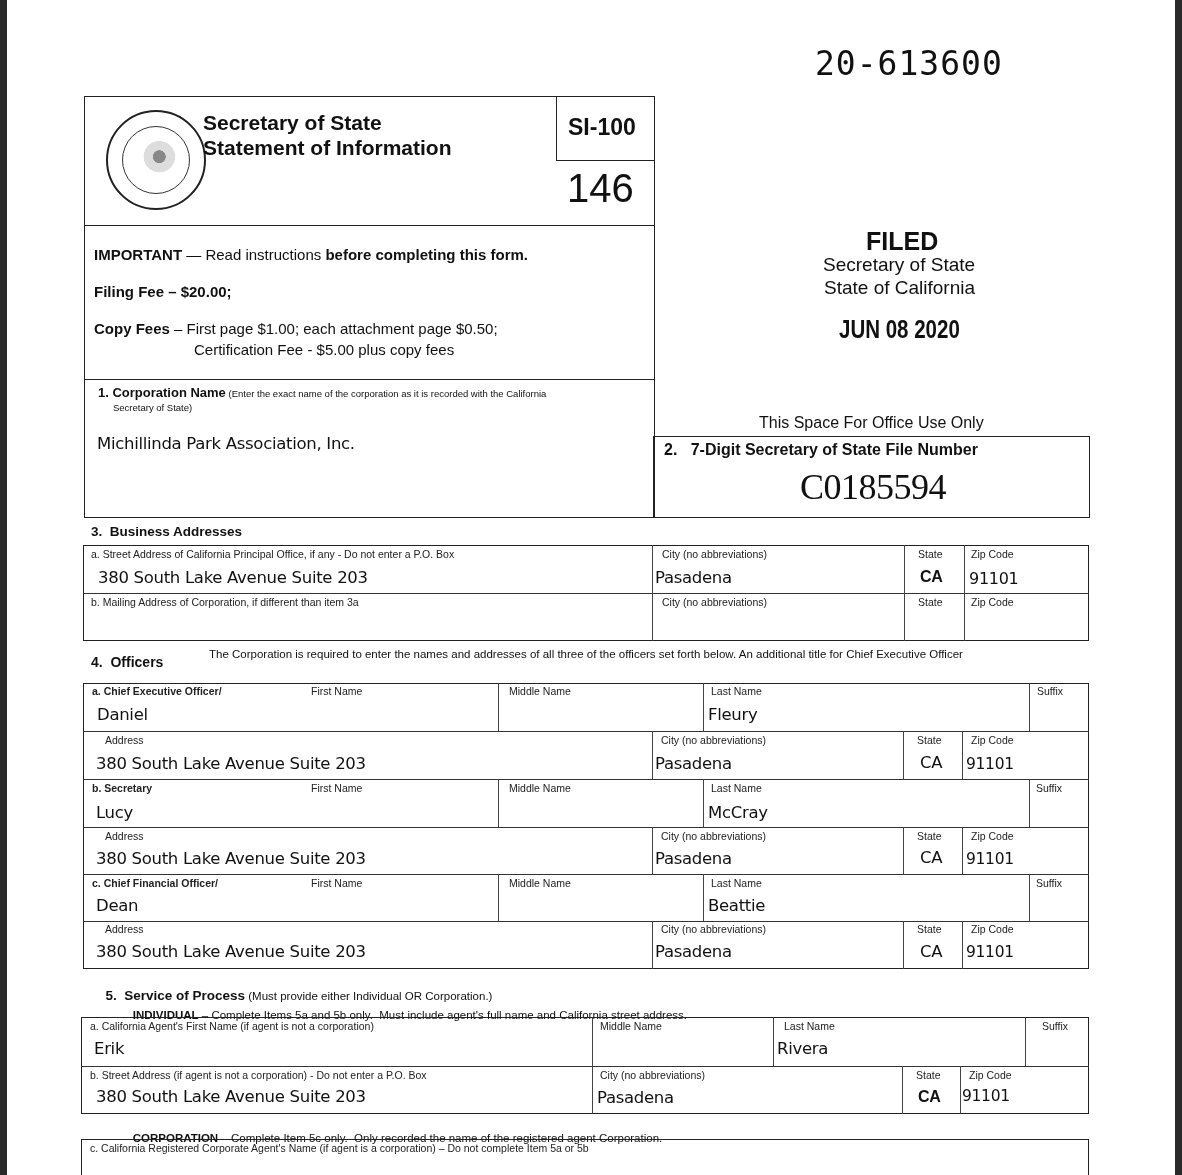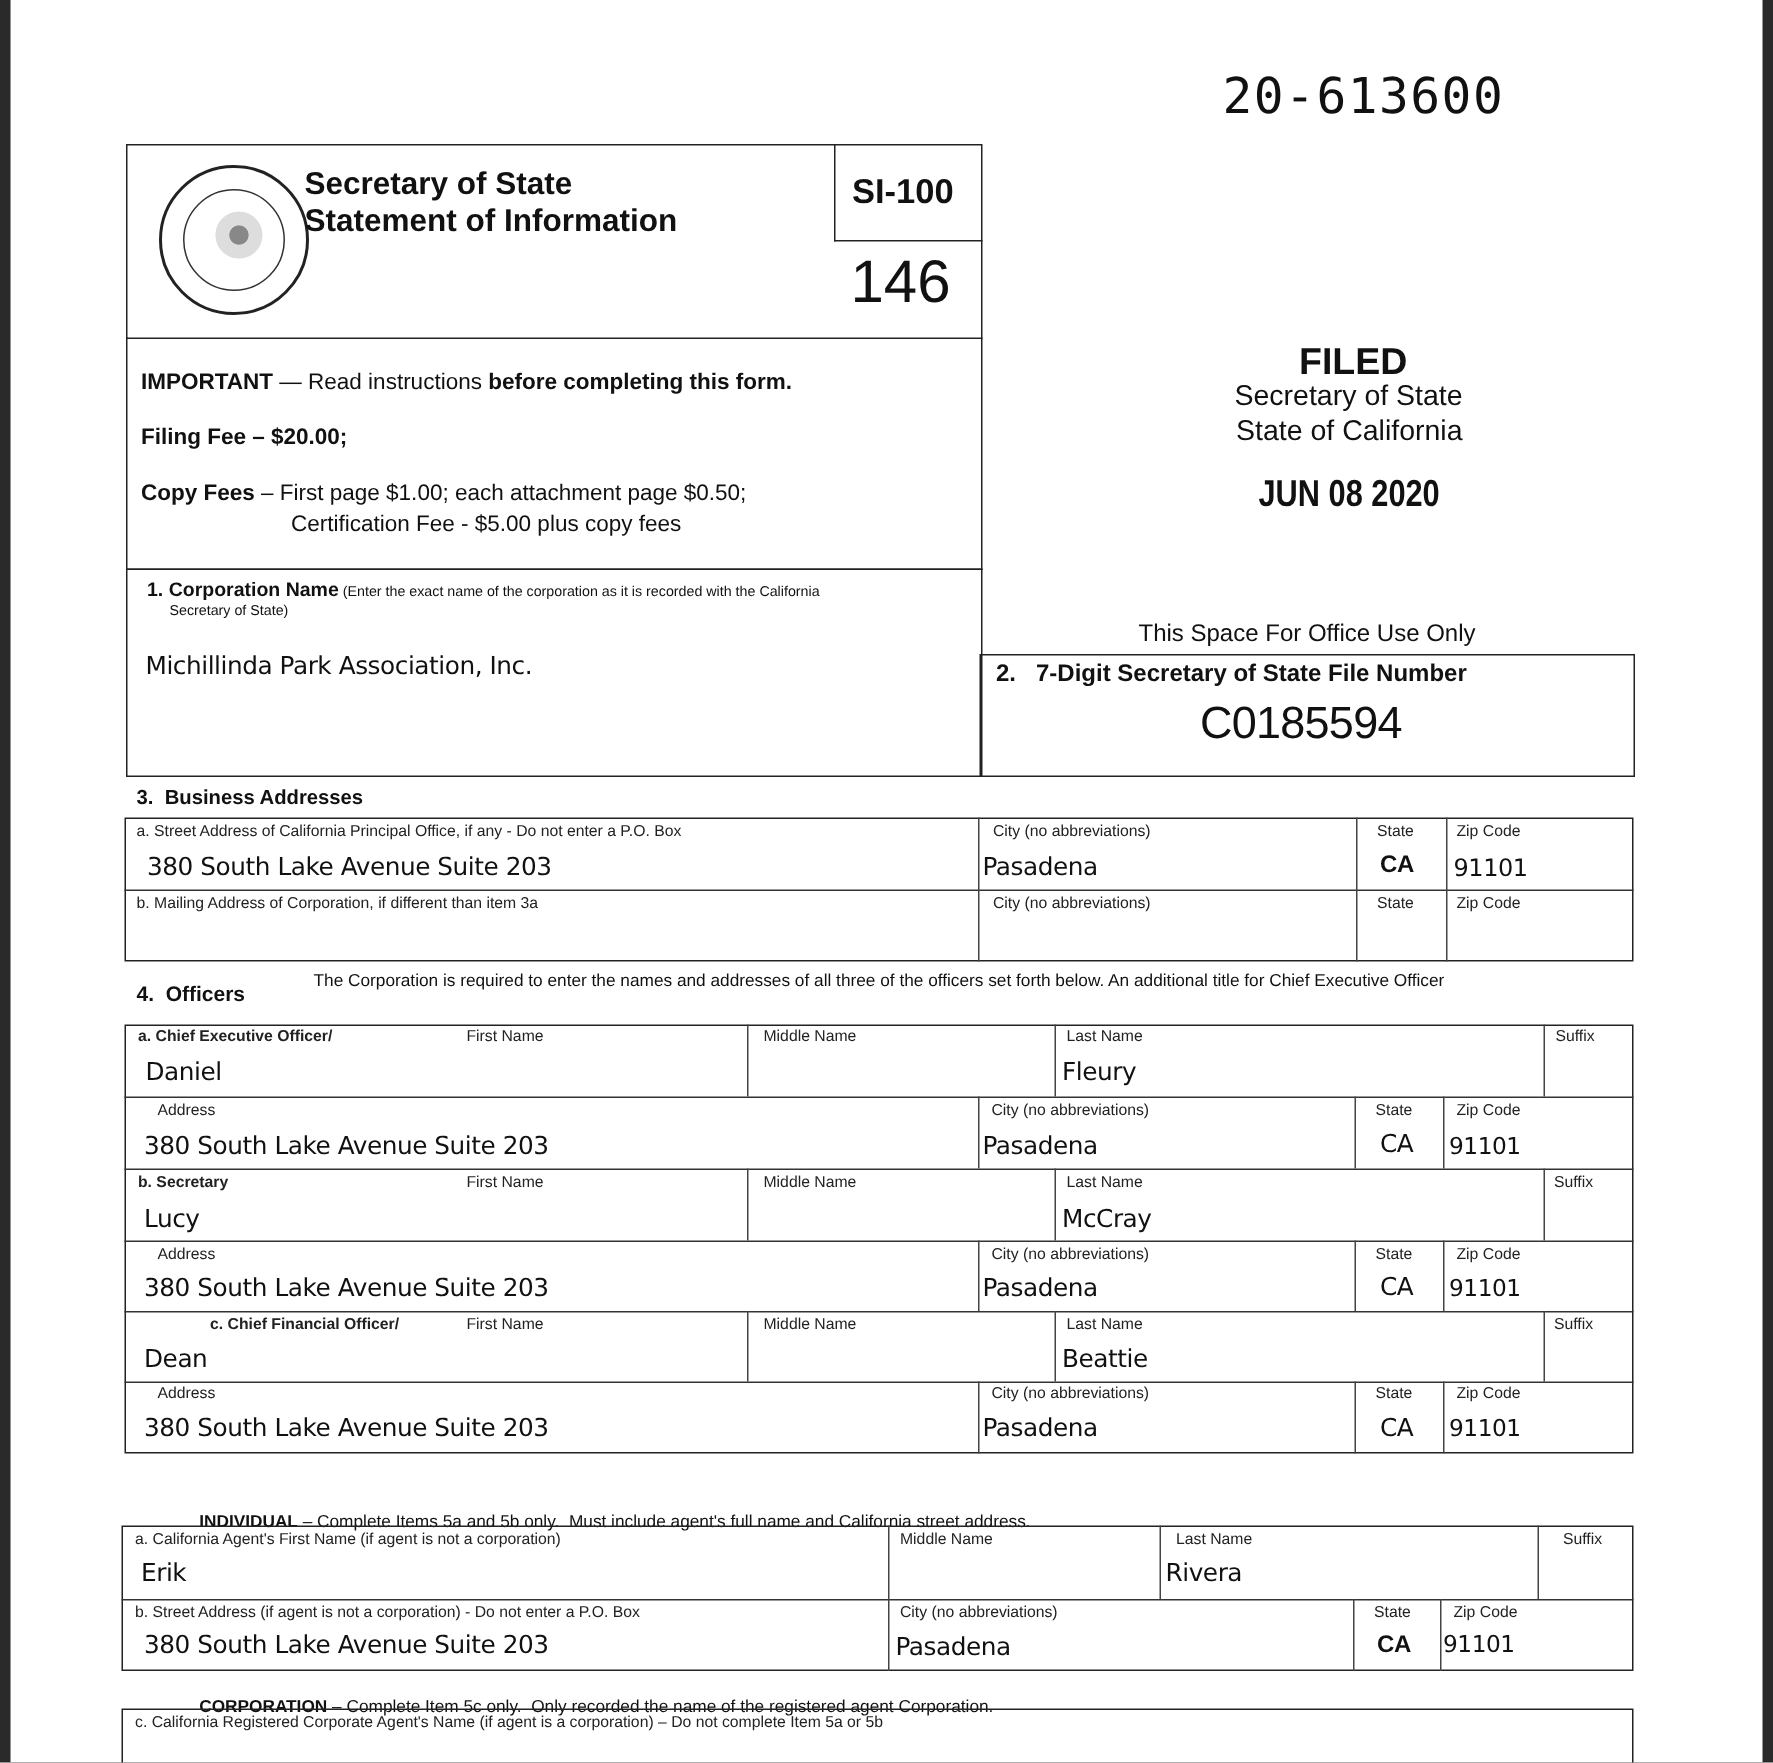--- a/index.html
+++ b/index.html
@@ -53,21 +53,21 @@
 
   <div class="abs b" style="left:859px; top:227px; font-size:25px;">FILED</div>
   <div class="abs" style="left:816px; top:254px; font-size:19px;">Secretary of State</div>
   <div class="abs" style="left:817px; top:277px; font-size:19px;">State of California</div>
   <div class="abs b" style="left:832px; top:315px; font-size:25px; transform:scaleX(0.82); transform-origin:left;">JUN 08 2020</div>
 
   <div class="abs" style="left:752px; top:414px; font-size:16px;">This Space For Office Use Only</div>
 
   <div class="box" style="left:646px; top:436px; width:437px; height:82px;"></div>
   <div class="abs b" style="left:657px; top:441px; font-size:16px; white-space:pre;">2.   7-Digit Secretary of State File Number</div>
-  <div class="abs" style="left:793px; top:466px; font-family:Liberation Sans, sans-serif; font-size:30px; letter-spacing:-0.5px;">C0185594</div>
+  <div class="abs" style="left:793px; top:466px; font-family:Liberation Serif, serif; font-size:36px; letter-spacing:-0.5px;">C0185594</div>
 
   <div class="abs b" style="left:84px; top:524px; font-size:13.5px; white-space:pre;">3.  Business Addresses</div>
   <div class="box" style="left:76px; top:545px; width:1006px; height:96px;"></div>
   <div class="hl" style="left:76px; top:593px; width:1006px;"></div>
   <div class="vl" style="left:645px; top:545px; height:96px;"></div>
   <div class="vl" style="left:897px; top:545px; height:96px;"></div>
   <div class="vl" style="left:957px; top:545px; height:96px;"></div>
 
   <div class="lbl" style="left:84px; top:548px;">a. Street Address of California Principal Office, if any - Do not enter a P.O. Box</div>
   <div class="val" style="left:91px; top:568px;">380 South Lake Avenue Suite 203</div>
@@ -139,36 +139,39 @@
   <div class="val" style="left:701px; top:803px;">McCray</div>
   <div class="lbl" style="left:98px; top:830px;">Address</div>
   <div class="lbl" style="left:654px; top:830px;">City (no abbreviations)</div>
   <div class="lbl" style="left:910px; top:830px;">State</div>
   <div class="lbl" style="left:964px; top:830px;">Zip Code</div>
   <div class="val" style="left:89px; top:849px;">380 South Lake Avenue Suite 203</div>
   <div class="val" style="left:648px; top:849px;">Pasadena</div>
   <div class="val" style="left:913px; top:848px;">CA</div>
   <div class="val" style="left:959px; top:850px; font-size:15.5px;">91101</div>
 
-  <div class="lbl b" style="left:85px; top:877px;margin-left:48px;">c. Chief Financial Officer/</div>
+  <div class="lbl b" style="left:85px; top:877px;">c. Chief Financial Officer/</div>
   <div class="lbl" style="left:304px; top:877px;">First Name</div>
   <div class="lbl" style="left:502px; top:877px;">Middle Name</div>
   <div class="lbl" style="left:704px; top:877px;">Last Name</div>
   <div class="lbl" style="left:1029px; top:877px;">Suffix</div>
   <div class="val" style="left:89px; top:896px;">Dean</div>
   <div class="val" style="left:701px; top:896px;">Beattie</div>
   <div class="lbl" style="left:98px; top:923px;">Address</div>
   <div class="lbl" style="left:654px; top:923px;">City (no abbreviations)</div>
   <div class="lbl" style="left:910px; top:923px;">State</div>
   <div class="lbl" style="left:964px; top:923px;">Zip Code</div>
   <div class="val" style="left:89px; top:942px;">380 South Lake Avenue Suite 203</div>
   <div class="val" style="left:648px; top:942px;">Pasadena</div>
   <div class="val" style="left:913px; top:942px;">CA</div>
   <div class="val" style="left:959px; top:943px; font-size:15.5px;">91101</div>
 
+  <div class="abs" style="left:84px; top:973px; font-size:13px; white-space:pre;">
+    <span class="b" style="font-size:13.5px;">5.  Service of Process</span><span style="font-size:11.5px;"> (Must provide either Individual OR Corporation.)</span>
+  </div>
   <div class="abs" style="left:113px; top:997px; font-size:11.5px; white-space:pre;">
     <span class="b">INDIVIDUAL</span><span> – Complete Items 5a and 5b only.  Must include agent's full name and California street address.</span>
   </div>
 
   <div class="box" style="left:74px; top:1017px; width:1008px; height:97px;"></div>
   <div class="hl" style="left:74px; top:1066px; width:1008px;"></div>
   <div class="vl" style="left:585px; top:1017px; height:97px;"></div>
   <div class="vl" style="left:766px; top:1017px; height:49px;"></div>
   <div class="vl" style="left:1018px; top:1017px; height:49px;"></div>
   <div class="vl" style="left:895px; top:1066px; height:48px;"></div>

